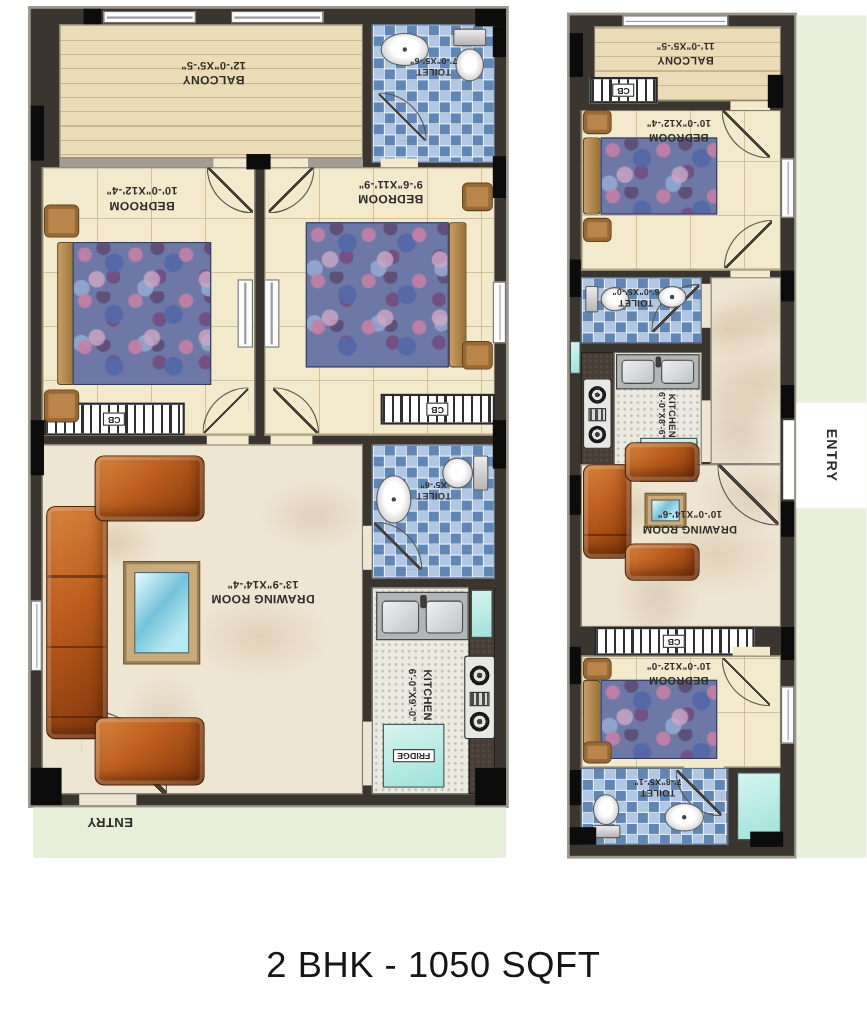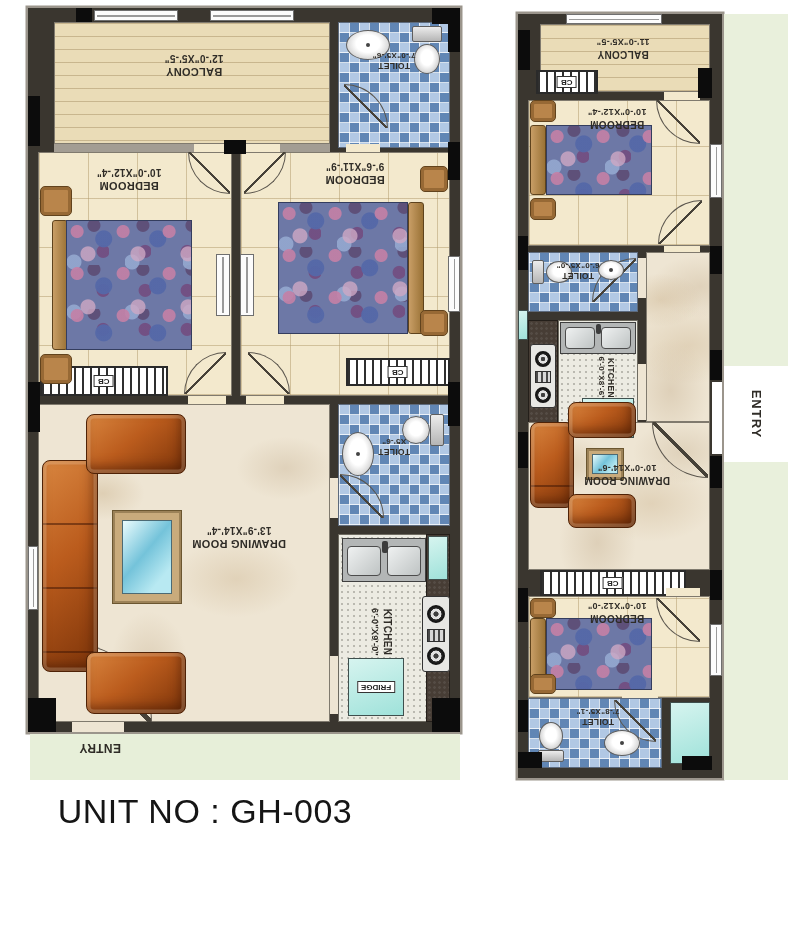--- a/index.html
+++ b/index.html
@@ -400,14 +400,14 @@
     </div>
   </div>
 
   <div class="out" style="left:724px;top:14px;width:64px;height:766px;background:#e9f0dc">
     <div style="left:0;top:352px;width:64px;height:96px;background:#ffffff"></div>
     <div class="rlabel rot90" style="left:4px;top:368px;width:56px;height:64px;font-size:13px;letter-spacing:1px">
       <span>ENTRY</span>
     </div>
   </div>
 
-  <div class="cap" style="left:30px;top:792px;width:350px">UNIT NO : GH-003</div>
+  <div class="cap" style="left:0;top:858px;width:788px;font-size:33px">2 BHK - 1050 SQFT</div>
 </div>
 
 </body></html>

